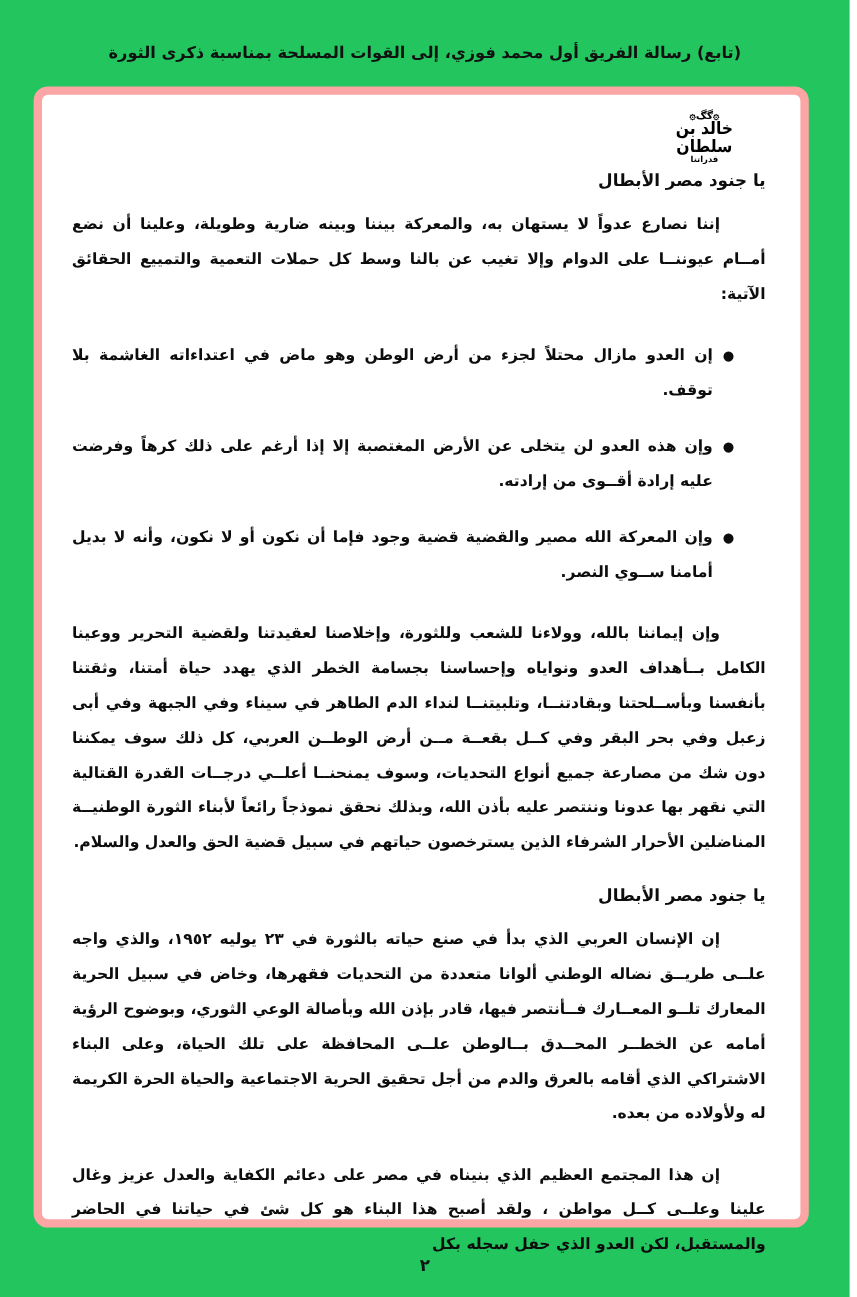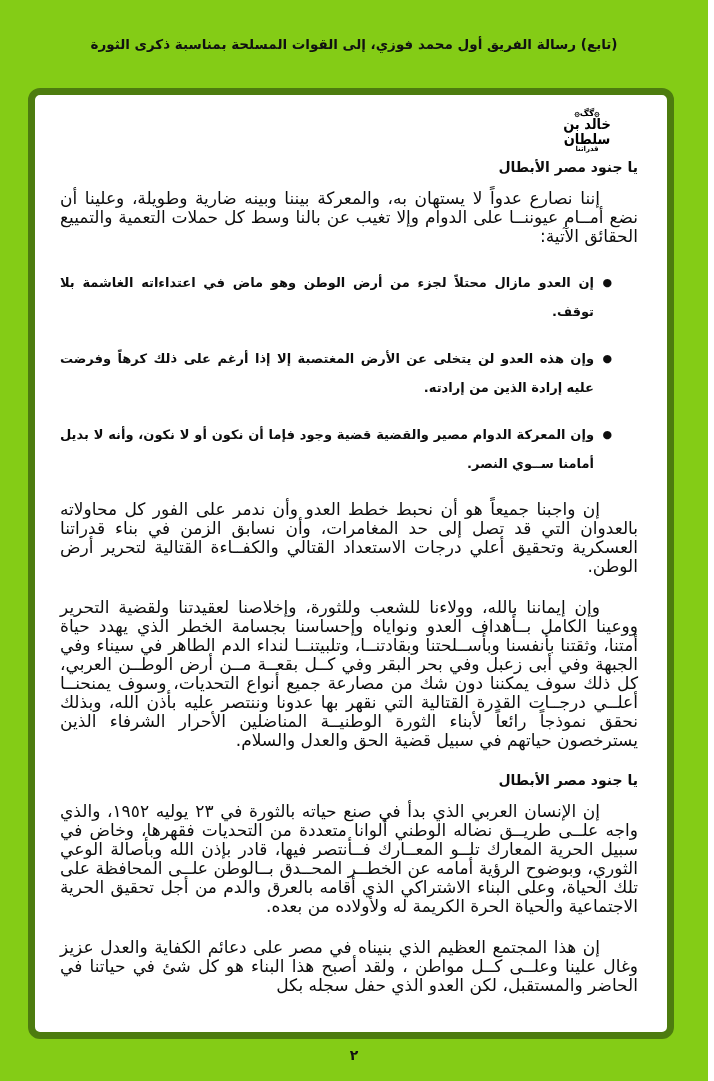--- a/index.html
+++ b/index.html
@@ -4,42 +4,42 @@
 <style>
   html, body {
     margin: 0;
     padding: 0;
     background: #ffffff;
   }
   .page {
     position: relative;
     width: 708px;
     height: 1081px;
-    background: #84cc16;
+    background: #22c55e;
     font-family: "DejaVu Sans", sans-serif;
     overflow: hidden;
   }
   .doc-header {
     position: absolute;
     top: 36px;
     left: 0;
     width: 100%;
     text-align: center;
     direction: rtl;
     font-size: 13.5px;
     font-weight: bold;
     color: #111111;
   }
   .green-frame {
     position: absolute;
-    top: 88px;
+    top: 72px;
     left: 28px;
     width: 646px;
     height: 951px;
-    border: 7px solid #4d7c0f;
+    border: 7px solid #fca5a5;
     border-radius: 12px;
     background: #ffffff;
     box-sizing: border-box;
   }
   .frame-content {
     position: relative;
     direction: rtl;
     padding: 10px 29px 0 25px;
     color: #0d0d0d;
   }
@@ -67,23 +67,23 @@
   }
   .salutation {
     font-size: 14px;
     font-weight: bold;
     margin: 2px 0 14px 0;
   }
   .salutation.second {
     margin-top: 10px;
   }
   p.body-para {
-    font-size: 17px;
-    font-weight: normal;
-    line-height: 19px;
+    font-size: 13px;
+    font-weight: bold;
+    line-height: 29px;
     text-align: justify;
     text-indent: 38px;
     margin: 0 0 22px 0;
   }
   p.no-bottom {
     margin-bottom: 0;
   }
   ul.points {
     list-style: none;
     margin: 0 0 22px 0;
@@ -135,29 +135,28 @@
 
       <p class="body-para">إننا نصارع عدواً لا يستهان به، والمعركة بيننا وبينه ضارية وطويلة، وعلينا أن نضع أمــام عيوننــا على الدوام وإلا تغيب عن بالنا وسط كل حملات التعمية والتمييع الحقائق الآتية:</p>
 
       <ul class="points">
         <li>
           <span class="bullet-dot">●</span>
           <span>إن العدو مازال محتلاً لجزء من أرض الوطن وهو ماض في اعتداءاته الغاشمة بلا توقف.</span>
         </li>
         <li>
           <span class="bullet-dot">●</span>
-          <span>وإن هذه العدو لن يتخلى عن الأرض المغتصبة إلا إذا أرغم على ذلك كرهاً وفرضت عليه إرادة الذين من إرادته.</span>
+          <span>وإن هذه العدو لن يتخلى عن الأرض المغتصبة إلا إذا أرغم على ذلك كرهاً وفرضت عليه إرادة أقــوى من إرادته.</span>
         </li>
         <li>
           <span class="bullet-dot">●</span>
-          <span>وإن المعركة الدوام مصير والقضية قضية وجود فإما أن نكون أو لا نكون، وأنه لا بديل أمامنا ســوي النصر.</span>
+          <span>وإن المعركة الله مصير والقضية قضية وجود فإما أن نكون أو لا نكون، وأنه لا بديل أمامنا ســوي النصر.</span>
         </li>
       </ul>
 
-      <p class="body-para">إن واجبنا جميعاً هو أن نحبط خطط العدو وأن ندمر على الفور كل محاولاته بالعدوان التي قد تصل إلى حد المغامرات، وأن نسابق الزمن في بناء قدراتنا العسكرية وتحقيق أعلي درجات الاستعداد القتالي والكفــاءة القتالية لتحرير أرض الوطن.</p>
 
       <p class="body-para">وإن إيماننا بالله، وولاءنا للشعب وللثورة، وإخلاصنا لعقيدتنا ولقضية التحرير ووعينا الكامل بــأهداف العدو ونواياه وإحساسنا بجسامة الخطر الذي يهدد حياة أمتنا، وثقتنا بأنفسنا وبأســلحتنا وبقادتنــا، وتلبيتنــا لنداء الدم الطاهر في سيناء وفي الجبهة وفي أبى زعبل وفي بحر البقر وفي كــل بقعــة مــن أرض الوطــن العربي، كل ذلك سوف يمكننا دون شك من مصارعة جميع أنواع التحديات، وسوف يمنحنــا أعلــي درجــات القدرة القتالية التي نقهر بها عدونا وننتصر عليه بأذن الله، وبذلك نحقق نموذجاً رائعاً لأبناء الثورة الوطنيــة المناضلين الأحرار الشرفاء الذين يسترخصون حياتهم في سبيل قضية الحق والعدل والسلام.</p>
 
       <div class="salutation second">يا جنود مصر الأبطال</div>
 
       <p class="body-para">إن الإنسان العربي الذي بدأ في صنع حياته بالثورة في ٢٣ يوليه ١٩٥٢، والذي واجه علــى طريــق نضاله الوطني ألوانا متعددة من التحديات فقهرها، وخاض في سبيل الحرية المعارك تلــو المعــارك فــأنتصر فيها، قادر بإذن الله وبأصالة الوعي الثوري، وبوضوح الرؤية أمامه عن الخطــر المحــدق بــالوطن علــى المحافظة على تلك الحياة، وعلى البناء الاشتراكي الذي أقامه بالعرق والدم من أجل تحقيق الحرية الاجتماعية والحياة الحرة الكريمة له ولأولاده من بعده.</p>
 
       <p class="body-para no-bottom">إن هذا المجتمع العظيم الذي بنيناه في مصر على دعائم الكفاية والعدل عزيز وغال علينا وعلــى كــل مواطن ، ولقد أصبح هذا البناء هو كل شئ في حياتنا في الحاضر والمستقبل، لكن العدو الذي حفل سجله بكل</p>
 
     </div>

